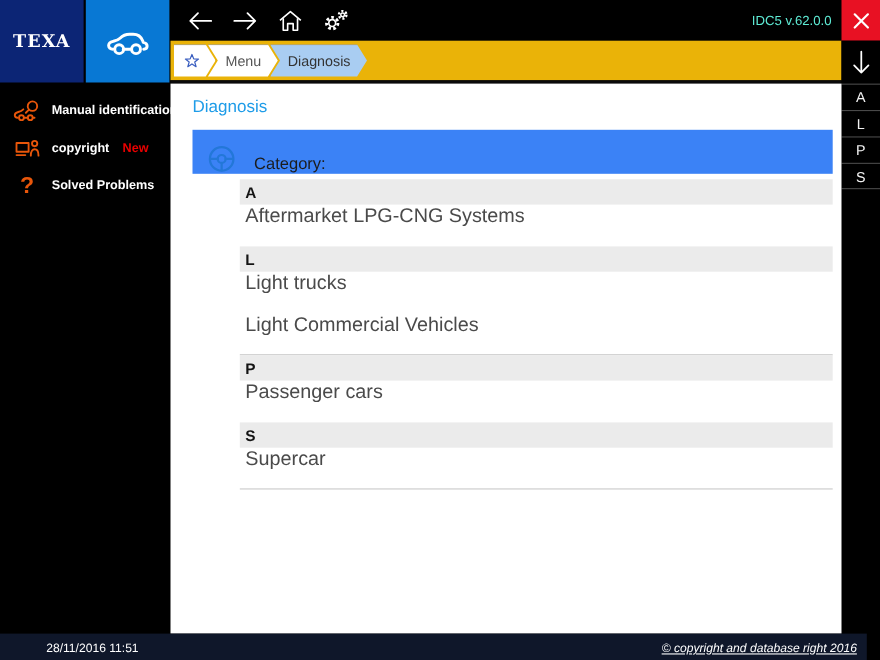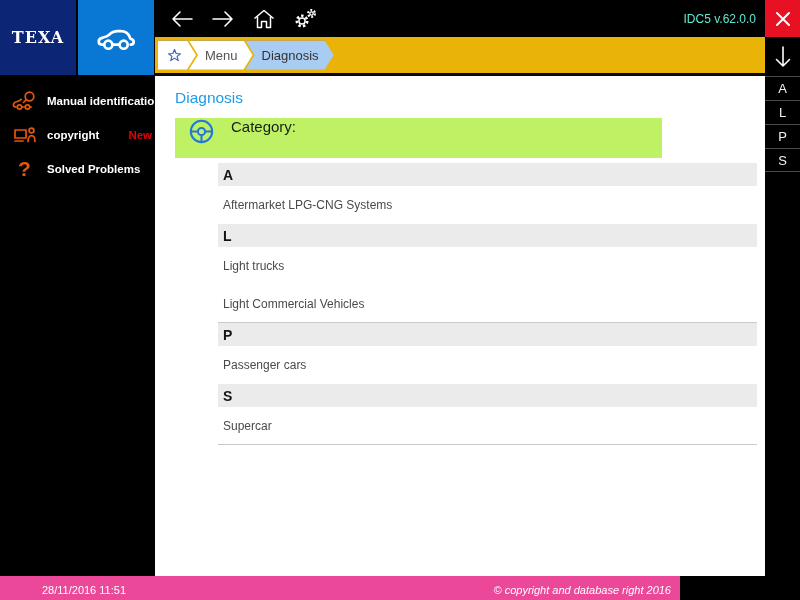--- a/index.html
+++ b/index.html
@@ -11,21 +11,21 @@
   .logo-texa { position:absolute; left:0; top:0; width:76px; height:75px; background:#0c2575;
                display:flex; align-items:center; justify-content:center; cursor:pointer; }
   .logo-texa span { color:#fff; font-family:"DejaVu Serif",serif; font-weight:bold;
                     font-size:16px; letter-spacing:1px; }
   .logo-car { position:absolute; left:78px; top:0; width:76px; height:75px; background:#0878d4;
               display:flex; align-items:center; justify-content:center; cursor:pointer; }
   .menu { position:absolute; left:0; top:84px; width:155px; }
   .menu-item { display:flex; align-items:center; gap:9px; padding:7px 4px 7px 11px; height:34px; cursor:pointer; }
   .menu-item .mi-icon { width:27px; height:24px; display:flex; align-items:center; justify-content:center; flex:0 0 27px; }
   .menu-item .mi-label { color:#fff; font-size:11.5px; font-weight:600; white-space:nowrap; }
-  .menu-item .mi-badge { color:#e80000; font-size:11.5px; font-weight:600; margin-left:20px; }
+  .menu-item .mi-badge { color:#e80000; font-size:11.5px; font-weight:600; margin-left:3px; }
   .qmark { color:#e8560a; font-size:21px; font-weight:bold; font-family:"Liberation Sans",sans-serif; }
 
   
   .topbar { position:absolute; left:155px; top:0; width:610px; height:37px; background:#000;
             display:flex; align-items:center; padding-left:6px; }
   .nav-btn { width:41px; height:37px; display:flex; align-items:center; justify-content:center; cursor:pointer; }
   .version { margin-left:auto; color:#5eead4; font-size:12px; padding-right:9px; }
   .close-btn { position:absolute; left:765px; top:0; width:35px; height:37px; background:#e81123;
                display:flex; align-items:center; justify-content:center; cursor:pointer; }
 
@@ -46,36 +46,36 @@
   
   .rightbar { position:absolute; left:765px; top:37px; width:35px; height:563px; background:#000; }
   .scroll-down { height:39px; display:flex; align-items:center; justify-content:center; cursor:pointer; }
   .letter-row { height:24px; display:flex; align-items:center; justify-content:center;
                 border-top:1px solid #4a4a4a; color:#f2f2f2; font-size:13px; cursor:pointer; }
   .letter-row:last-child { border-bottom:1px solid #4a4a4a; }
 
   
   .main { position:absolute; left:155px; top:76px; width:610px; height:500px; background:#fff; }
   .page-title { position:absolute; left:20px; top:13px; font-size:15.5px; color:#1e9ce8; }
-  .category-bar { position:absolute; left:20px; top:42px; width:487px; height:40px; background:#bef264;
-                  display:flex; align-items:flex-start; padding-left:13px; gap:16px; cursor:pointer; }
+  .category-bar { position:absolute; left:20px; top:42px; width:582px; height:40px; background:#3b82f6;
+                  display:flex; align-items:flex-end; padding-left:13px; gap:16px; cursor:pointer; }
   .category-bar .cat-label { font-size:15px; color:#1c1c1c; }
   .cat-list { position:absolute; left:63px; top:87px; width:539px; }
   .row-header { height:23px; background:#ebebeb; display:flex; align-items:center; padding-left:5px;
                 font-weight:bold; font-size:14px; color:#141414; margin-top:0; }
-  .row-item { height:38px; display:flex; align-items:center; padding-left:5px;
-              font-size:12px; color:#4a4a4a; cursor:pointer; }
+  .row-item { height:38px; display:flex; padding-left:5px;
+              font-size:18px; color:#4a4a4a; cursor:pointer; }
   .has-divider { border-bottom:1px solid #c9c9c9; }
 
   
-  .statusbar { position:absolute; left:0; top:576px; width:680px; height:24px; background:#ec4899;
+  .statusbar { position:absolute; left:0; top:576px; width:788px; height:24px; background:#0f172a;
                display:flex; align-items:center; justify-content:space-between;
                padding:4px 9px 0 42px; }
   .statusbar .sb-date { color:#fff; font-size:11px; }
-  .statusbar .sb-copy { color:#fff; font-size:11px; font-style:italic; }
+  .statusbar .sb-copy { color:#fff; font-size:11px; font-style:italic;text-decoration:underline; }
 
   svg { display:block; }
 </style>
 </head>
 <body>
 
 <div id="app">
 
   <div class="sidebar">
     <div class="logo-texa">

